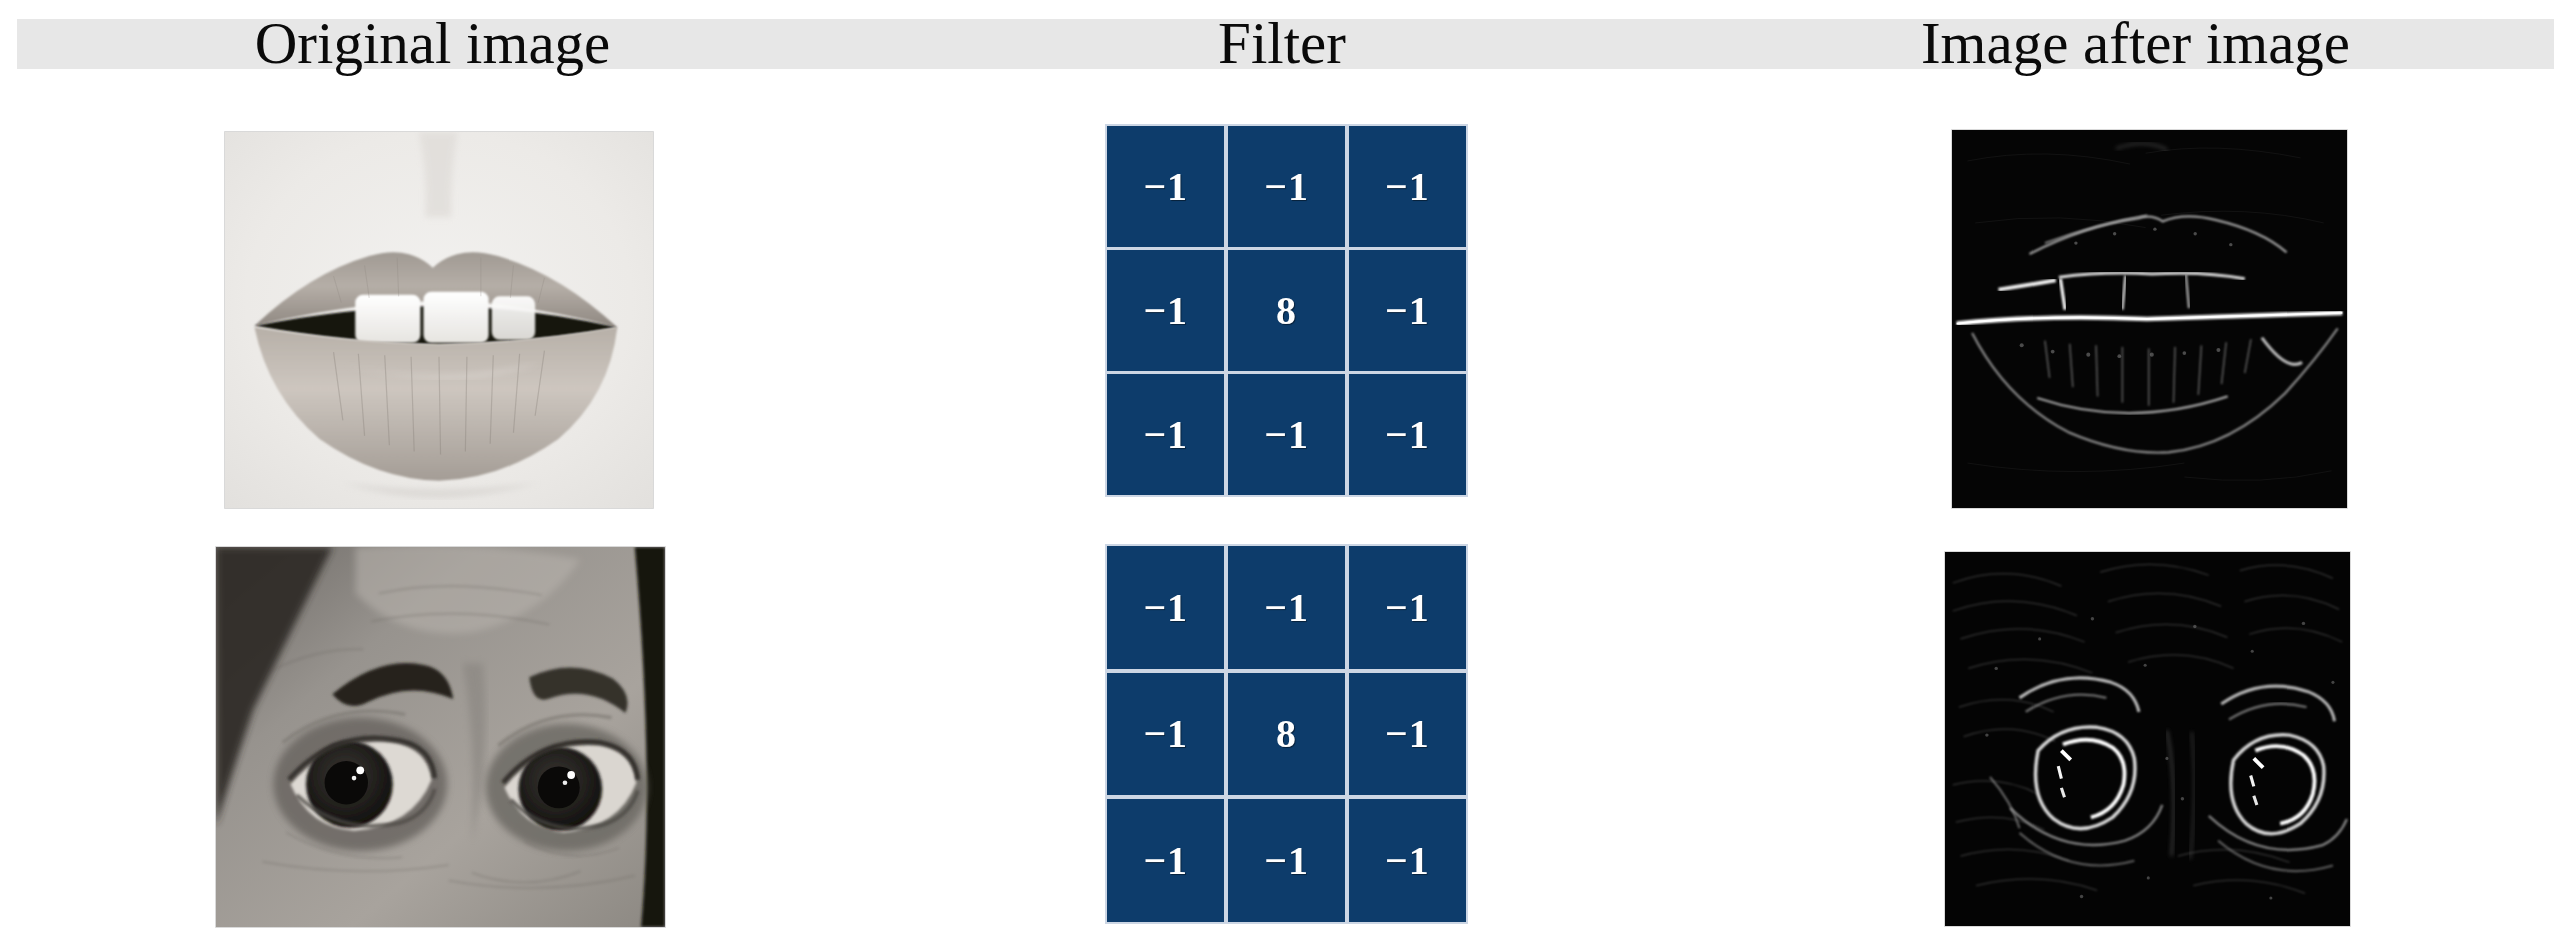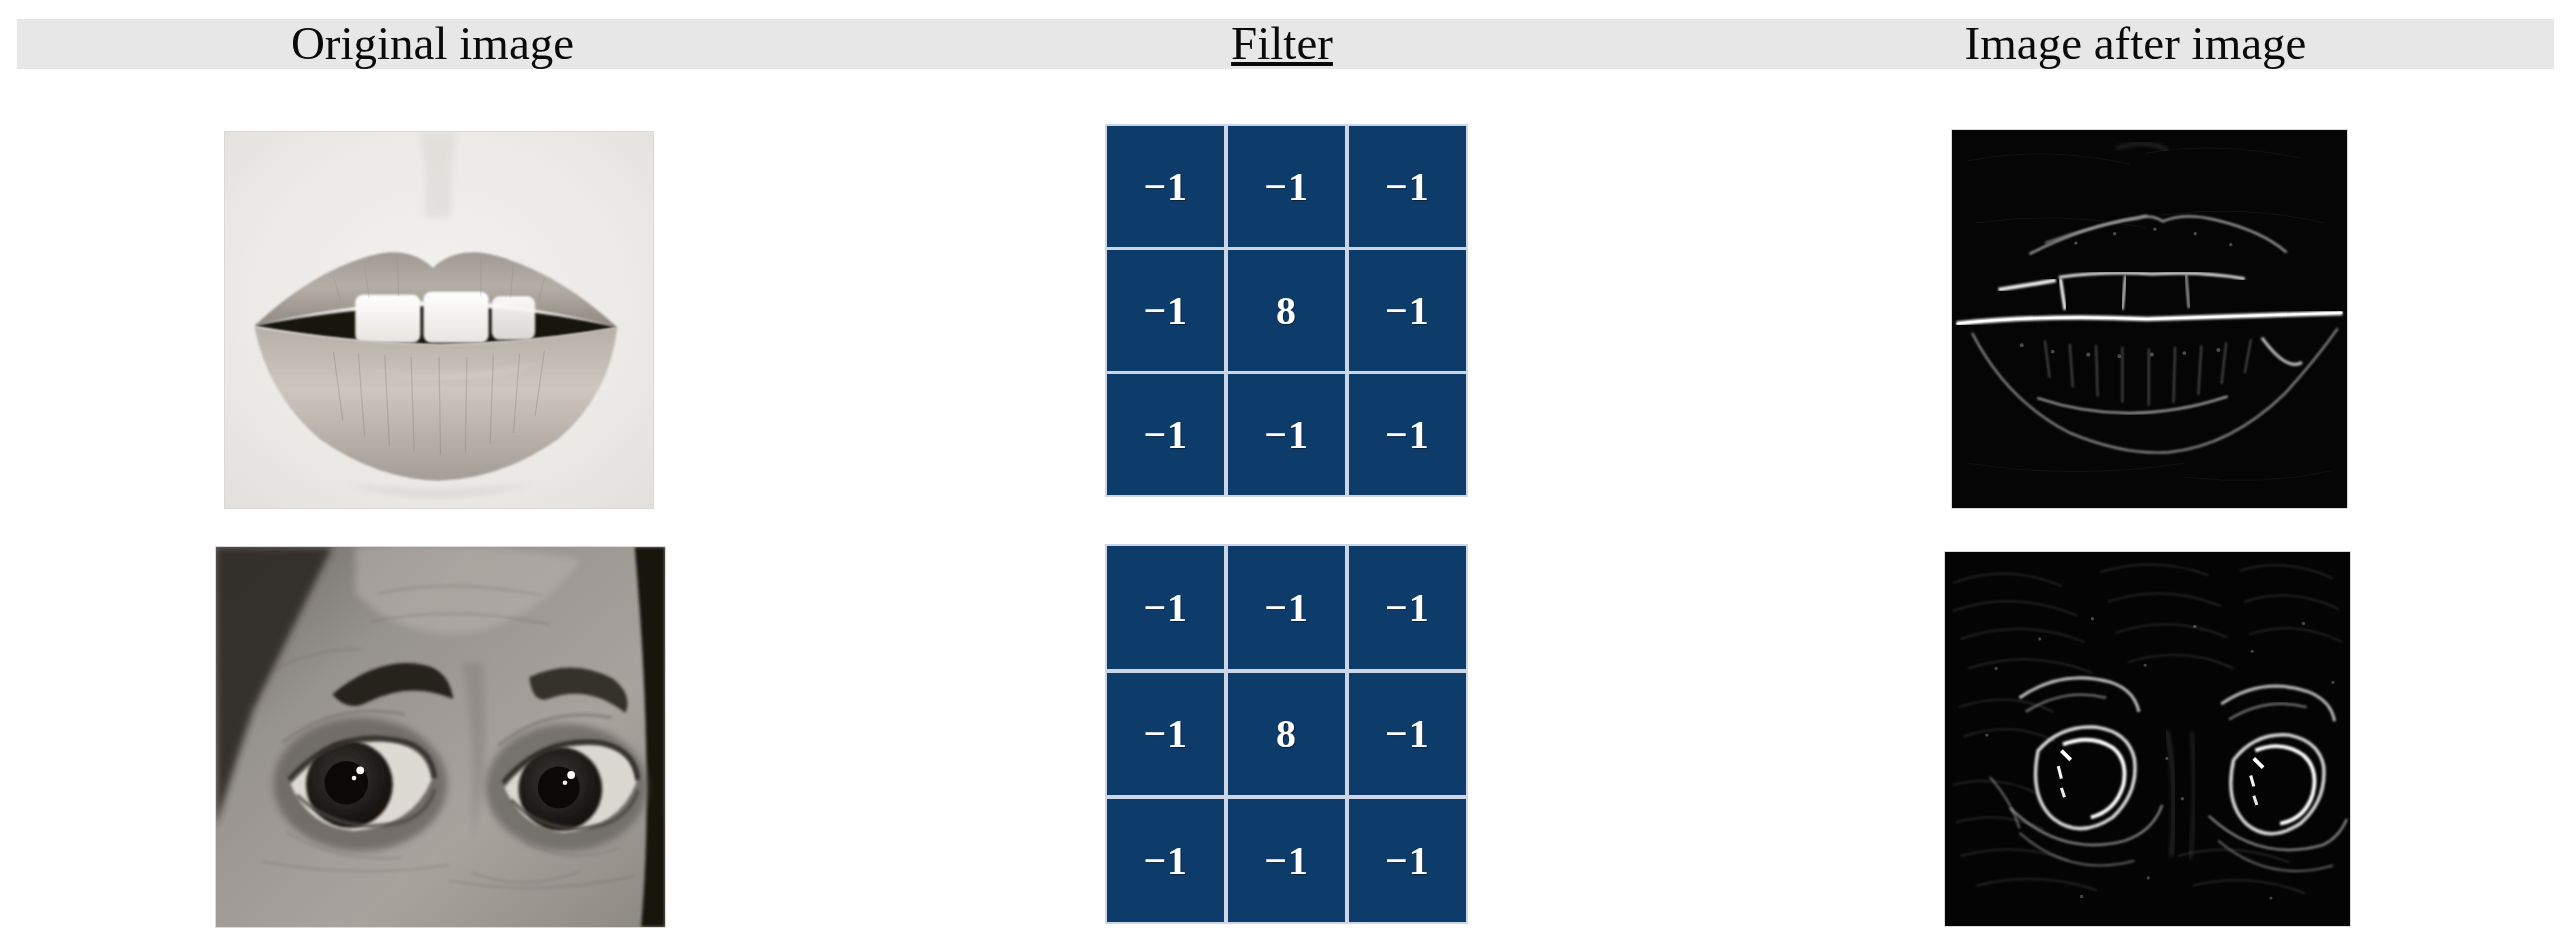--- a/index.html
+++ b/index.html
@@ -13,26 +13,26 @@
   .sheet{position:absolute;left:0;top:0;width:2576px;height:944px;}
 
   
   .header-band{
     position:absolute;left:17px;top:19.4px;width:2537px;height:50px;
     background:#e7e7e7;
   }
   .header-cell{
     position:absolute;top:0;height:48px;
     display:flex;align-items:center;justify-content:center;
-    font-size:47px;line-height:1;color:#0a0a0a;
+    font-size:59px;line-height:1;color:#0a0a0a;
     font-family:"Liberation Serif", serif;
     white-space:nowrap;
   }
   .hc-original{left:0px;width:831px;}
-  .hc-filter{left:831px;width:868px;text-decoration:underline;}
+  .hc-filter{left:831px;width:868px;}
   .hc-after{left:1700px;width:837px;}
 
   
   .plate{position:absolute;overflow:hidden;background:#d9d9d9;}
   .plate svg{display:block;}
 
   
   .matrix{
     position:absolute;
     display:grid;

